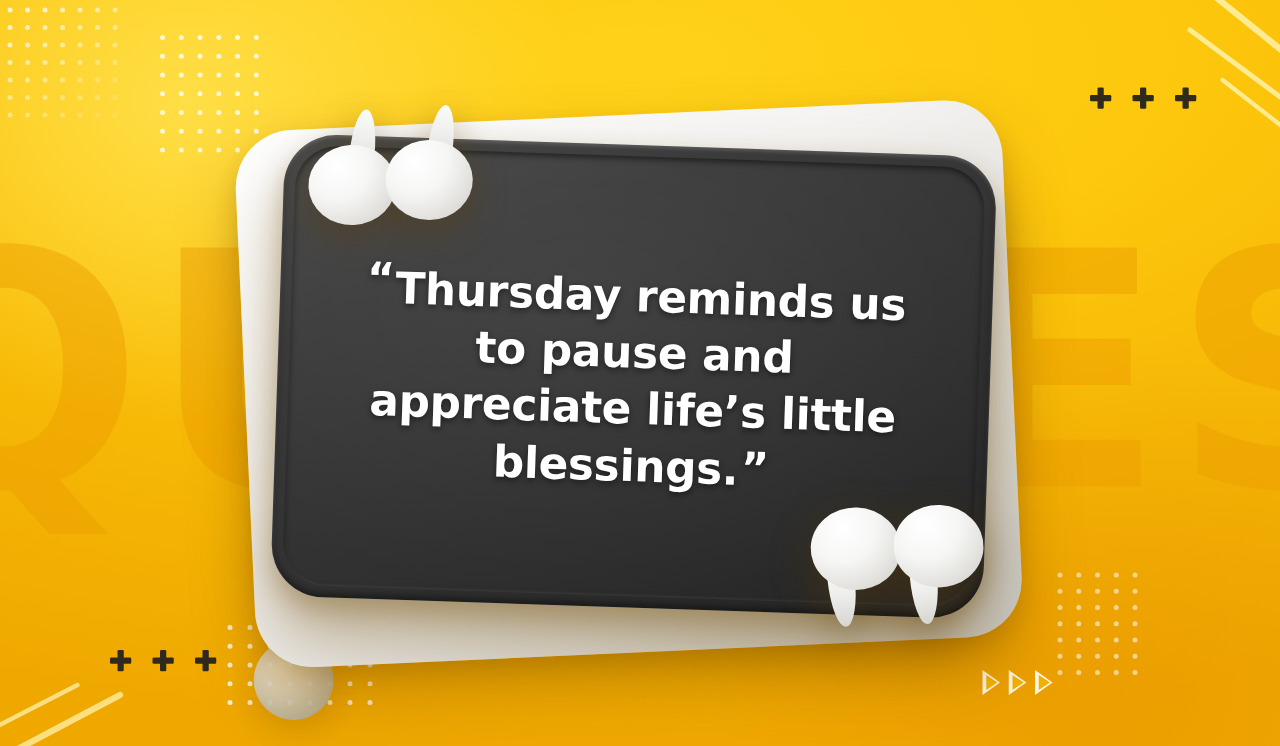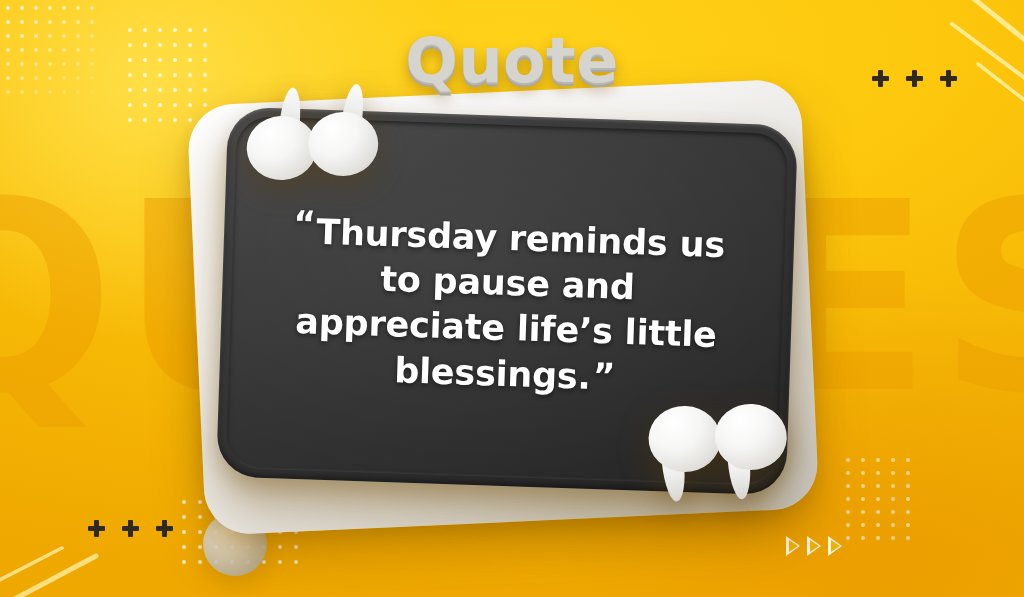--- a/index.html
+++ b/index.html
@@ -443,15 +443,14 @@
     <div class="g g1">
       <div class="tail"></div>
       <div class="bulb"></div>
     </div>
     <div class="g g2">
       <div class="tail"></div>
       <div class="bulb"></div>
     </div>
   </div>
 
-  <div class="title">Quote</div>
 
 </div>
 
 </body></html>

